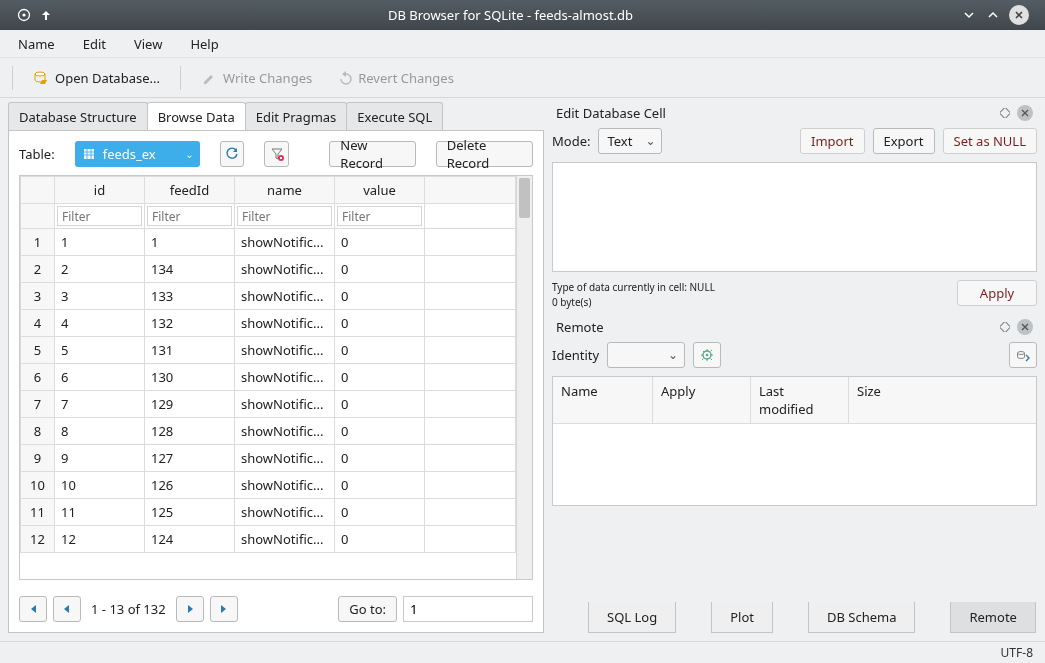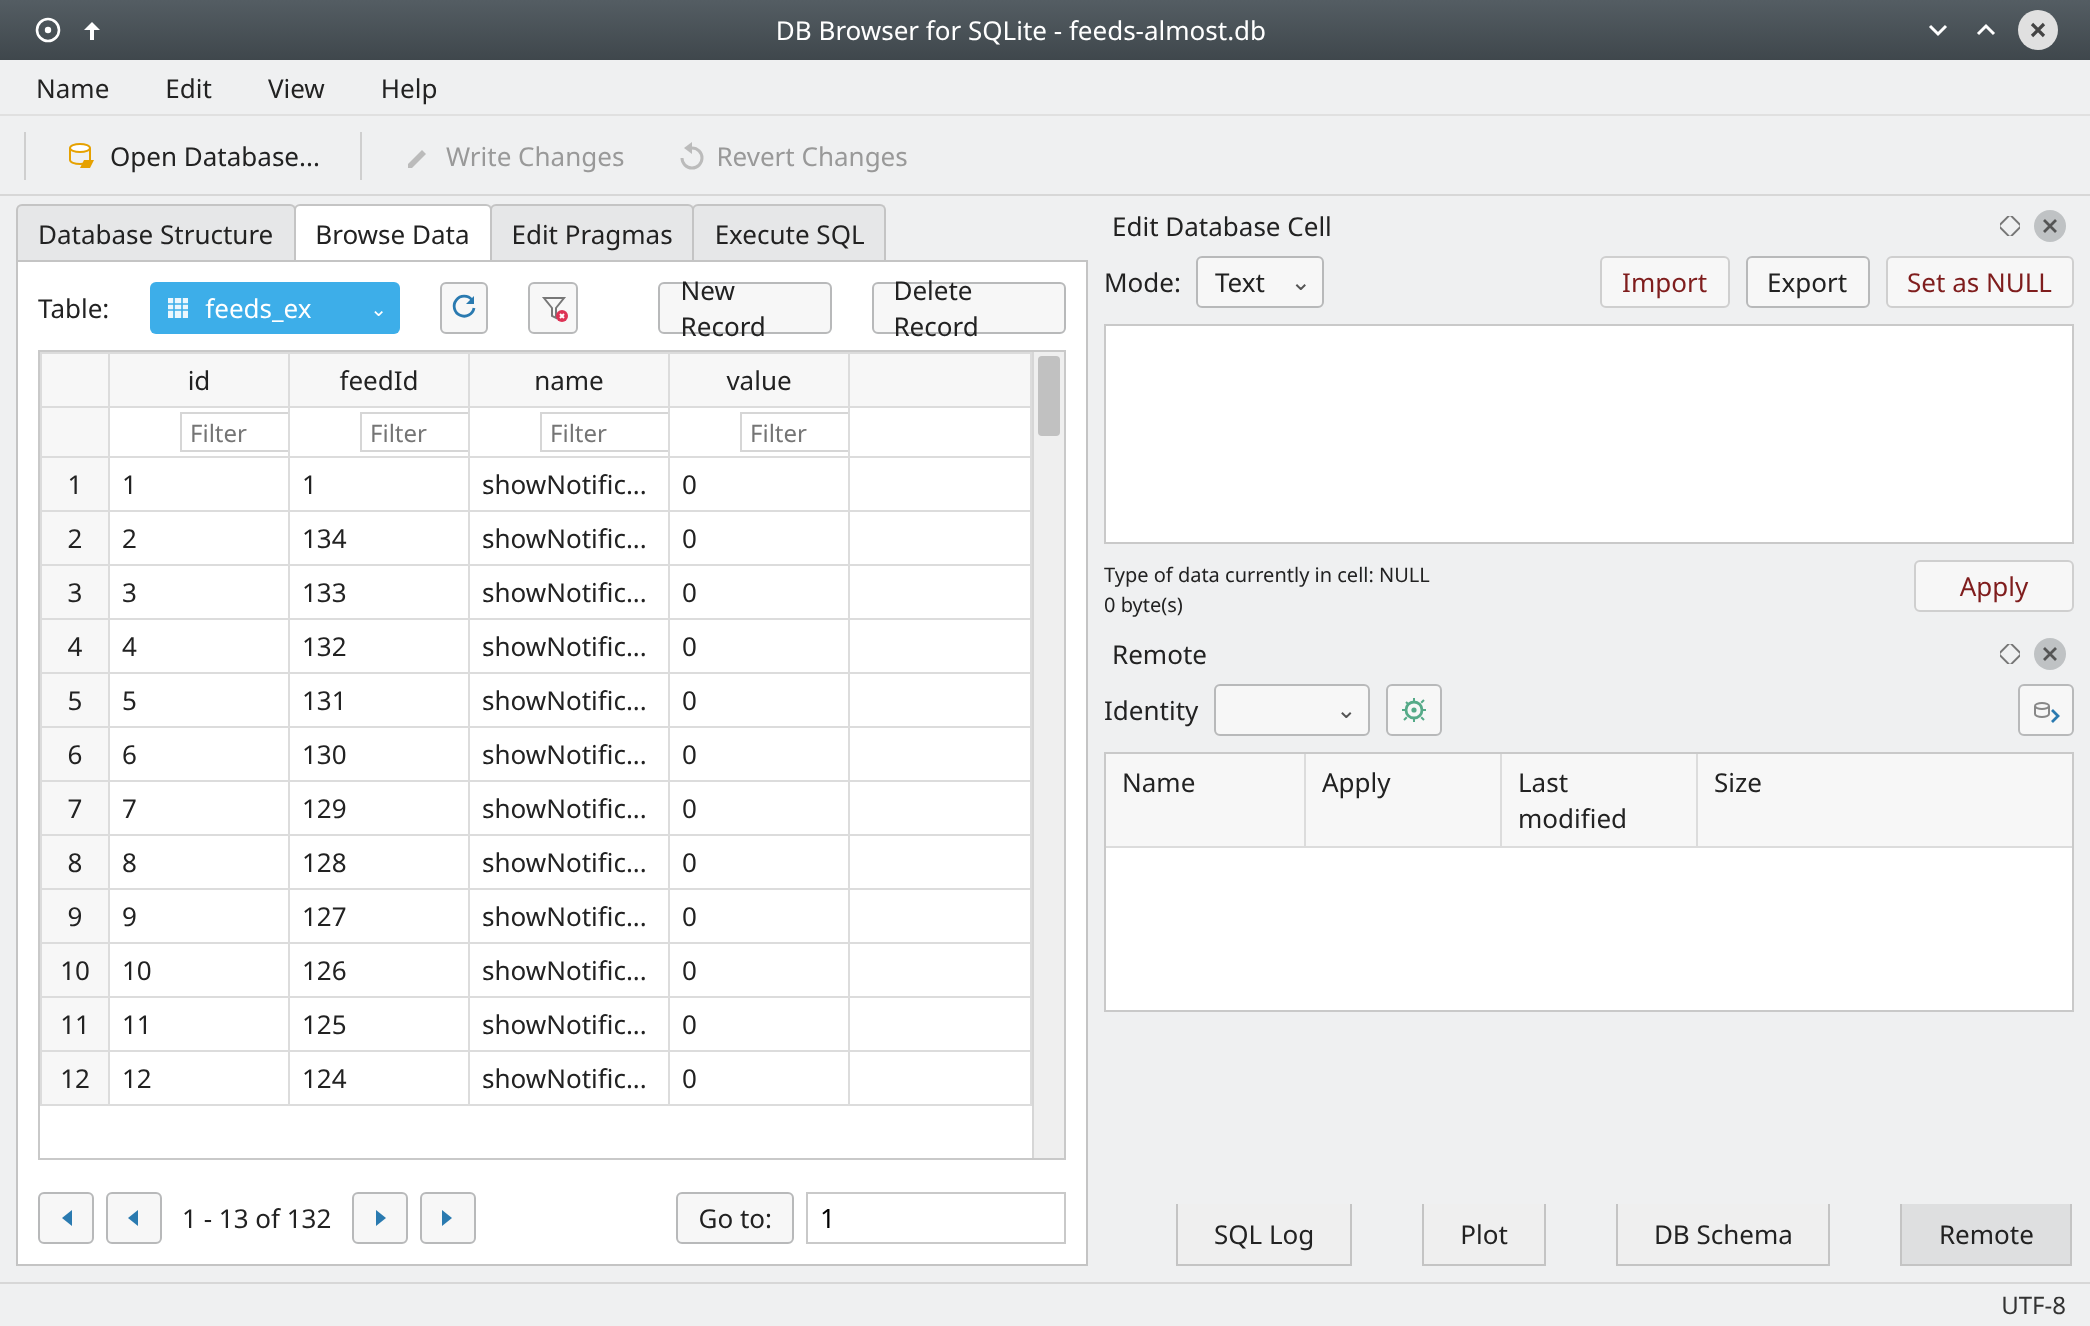--- a/index.html
+++ b/index.html
@@ -47,21 +47,21 @@
   .pushbtn.disabled { color:#7f1d1d; border-color:#cfcfcf; }
   .spacer { flex:1; }
 
   
   .grid-wrap { flex:1; border:1px solid #c9c9c9; position:relative; overflow:hidden; display:flex; }
   table.grid { border-collapse:collapse; width:100%; font-size:13px; }
   table.grid th, table.grid td { border:1px solid #dcdcdc; padding:4px 6px; text-align:left; background:#fff; overflow:hidden; white-space:nowrap; text-overflow:ellipsis; }
   table.grid thead th { background:#f7f7f7; font-weight:400; text-align:center; }
   table.grid .rownum { width:34px; text-align:center; background:#f7f7f7; }
   table.grid tr.filter td { padding:2px; }
-  .filterbox { width:100%; border:1px solid #d6d6d6; height:20px; padding:0 4px; font-size:12px; color:#0f766e; background:#fff;margin-left:33px;}
+  .filterbox { width:100%; border:1px solid #d6d6d6; height:20px; padding:0 4px; font-size:12px; color:#0f766e; background:#fff;}
   .col-id{width:90px;} .col-feed{width:90px;} .col-name{width:100px; max-width:100px;} .col-val{width:90px;}
   .grid-scroll { width:16px; background:#efefef; border-left:1px solid #d6d6d6; display:flex; flex-direction:column; }
   .grid-scroll .thumb{ margin:2px; height:40px; background:#c1c1c1; border-radius:2px;}
   .grid-body { flex:1; overflow:hidden; }
 
   
   .pager { display:flex; align-items:center; gap:6px; padding-top:8px; }
   .pager .info { padding:0 4px; }
   .pgedit { border:1px solid #c9c9c9; height:26px; width:130px; padding:0 6px; background:#fff; }
 

